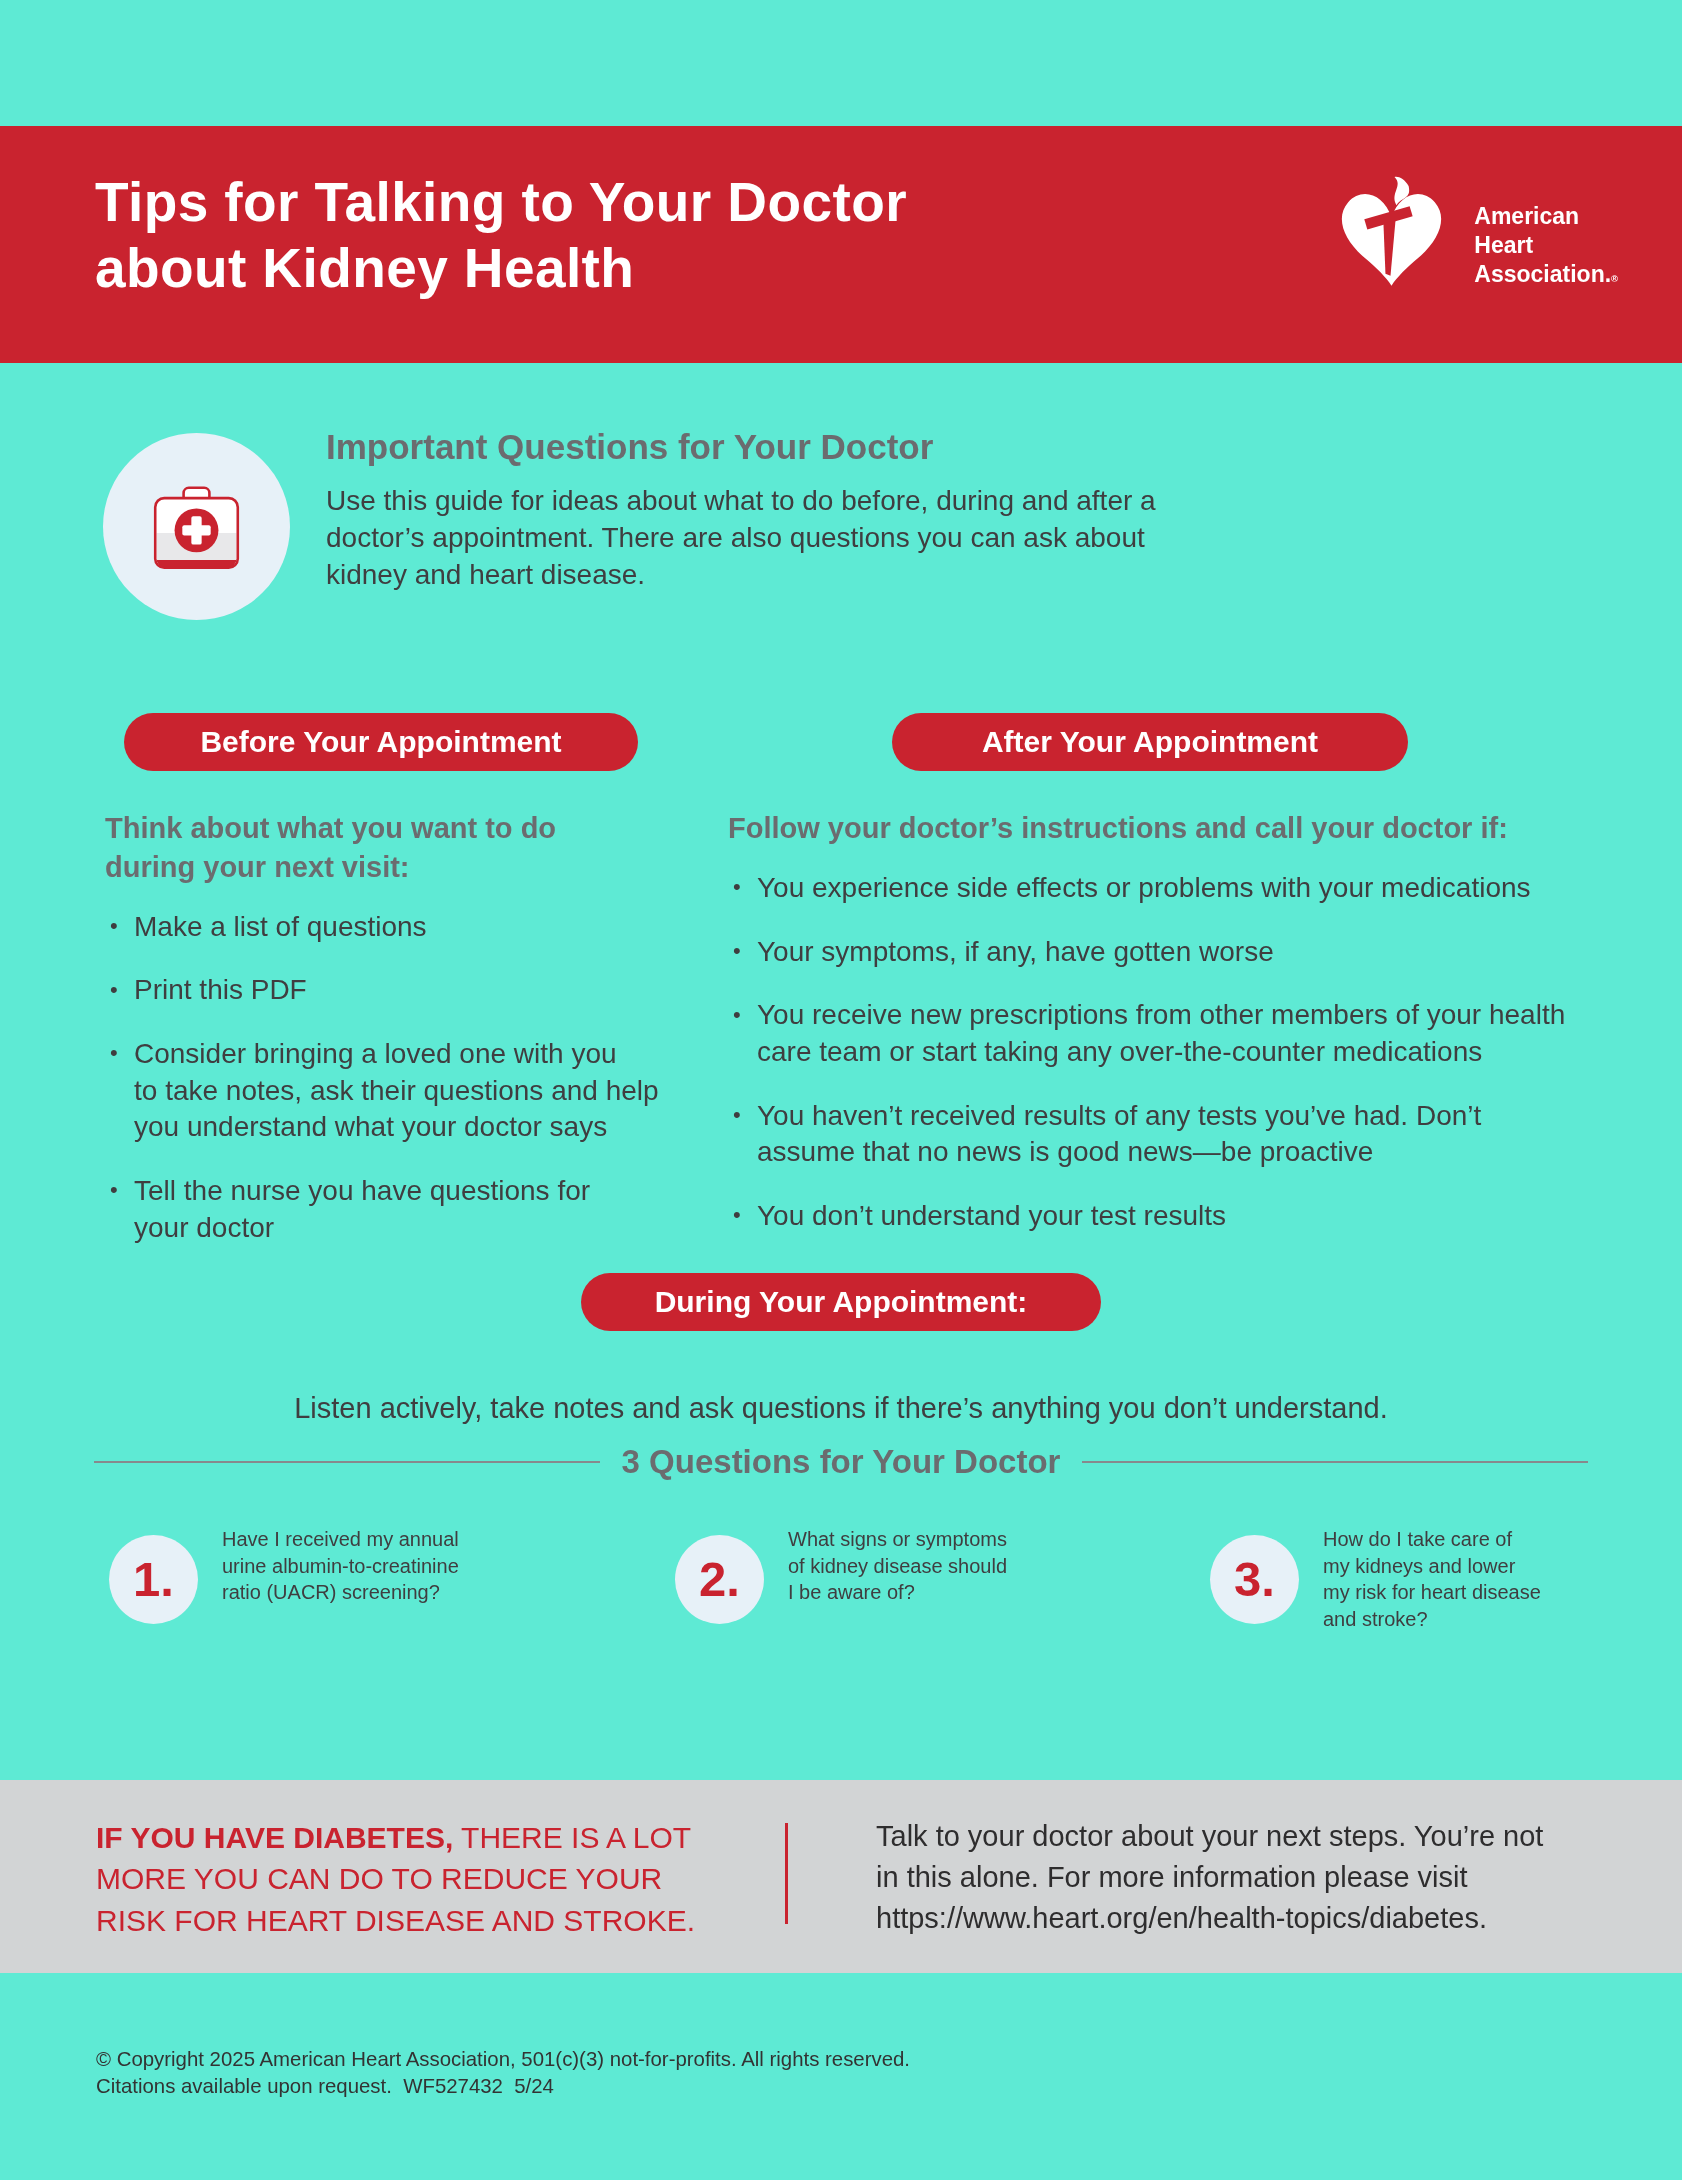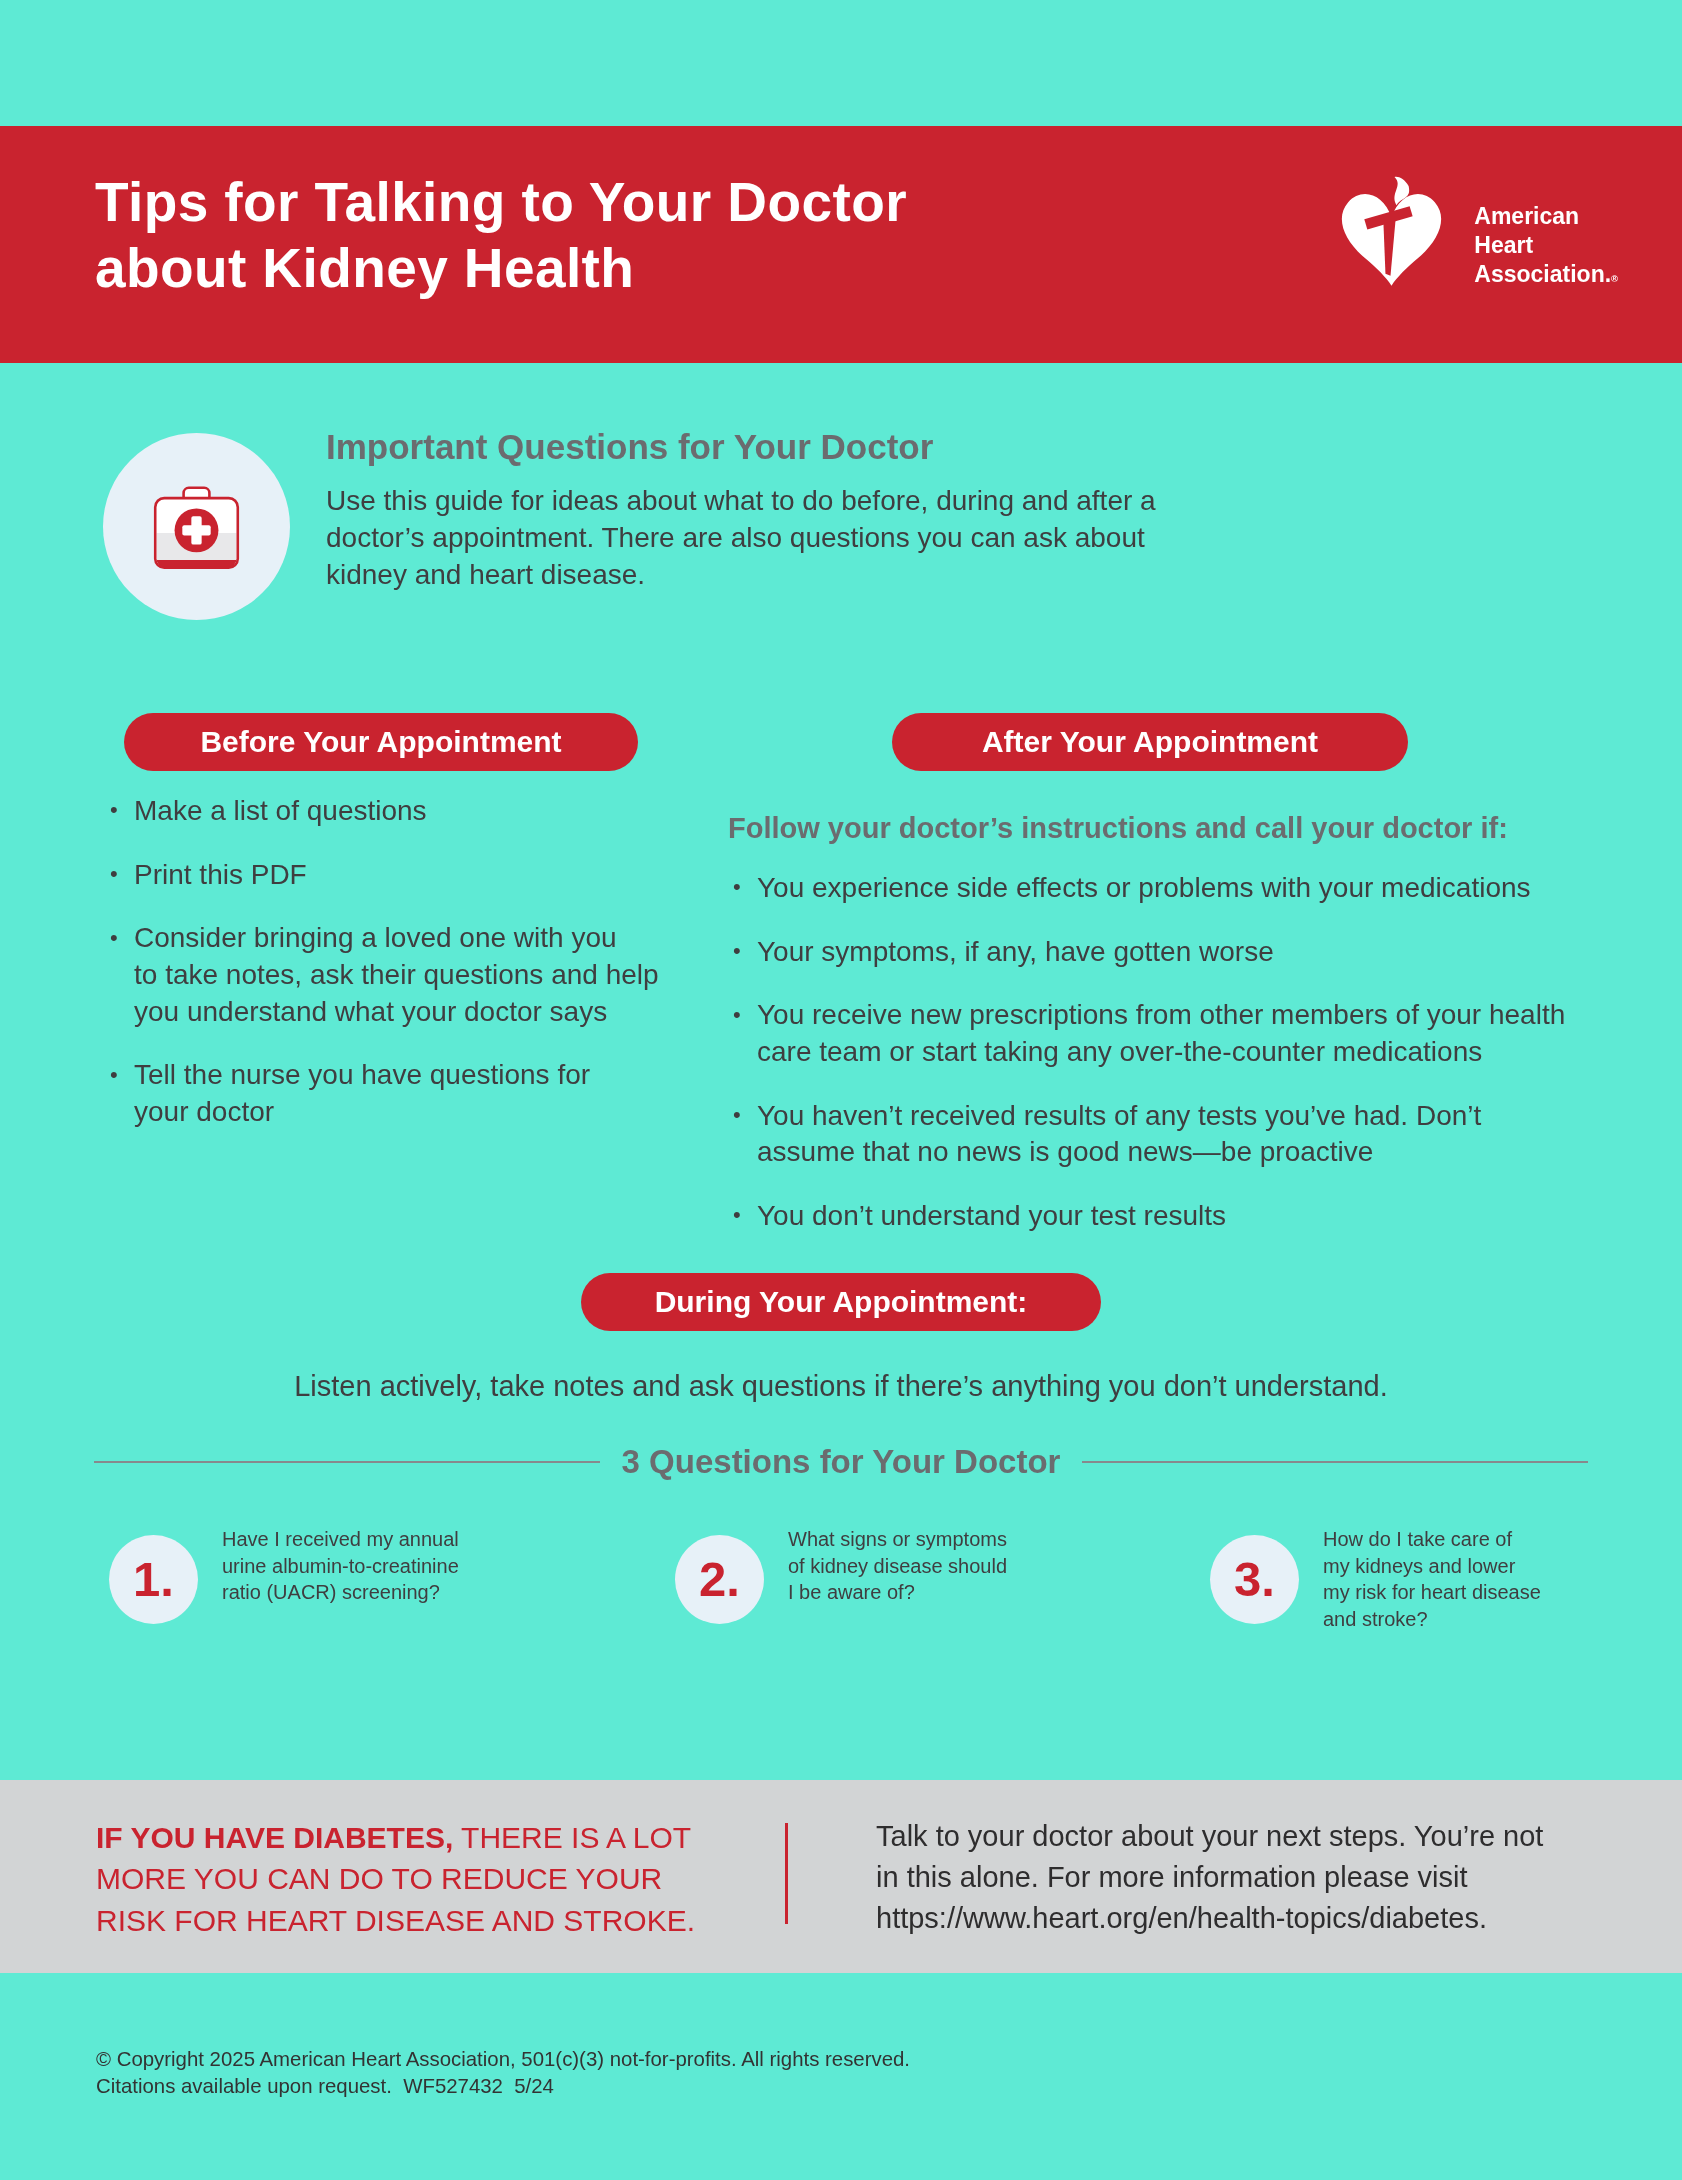--- a/index.html
+++ b/index.html
@@ -44,21 +44,21 @@
   .col-before .pill{width:514px;margin-left:19px;}
   .col-after .pill{width:516px;margin-left:164px;}
   .col-intro{margin:38px 0 0 0;font-size:29px;font-weight:bold;color:var(--heading-gray);line-height:1.34;white-space:pre-line;}
   .col ul{list-style:none;margin:22px 0 0 0;padding:0;}
   .col li{display:flex;margin-bottom:27px;font-size:28px;line-height:1.31;}
   .dot{flex:0 0 29px;padding-left:5.1px;font-size:22px;padding-top:3.4px;color:var(--body-text);}
   .li-text{white-space:pre-line;}
   
   .during{position:absolute;top:1273px;left:0;width:100%;text-align:center;}
   .during .pill{width:520px;margin:0 auto;}
-  .during p{margin:39px 0 0 0;font-size:29px;color:var(--body-text);}
+  .during p{margin:61px 0 0 0;font-size:29px;color:var(--body-text);}
   
   .q-row{position:absolute;top:1443px;left:94px;right:94px;display:flex;align-items:center;}
   .q-row .line{flex:1;height:2.6px;background:#87898C;}
   .q-row h2{margin:0 22px;font-size:33px;font-weight:bold;color:var(--heading-gray);white-space:nowrap;}
   .q-item{position:absolute;top:1526px;display:flex;align-items:flex-start;}
   .q-item.q1{left:109px;}
   .q-item.q2{left:675px;}
   .q-item.q3{left:1210px;}
   .q-num{
     flex:0 0 89px;width:89px;height:89px;border-radius:50%;background:var(--light-blue);
@@ -112,20 +112,22 @@
       <rect x="39" y="49" width="22" height="8" rx="1.5" fill="#ffffff"></rect>
     </svg>
   </div>
   <h2 class="intro-heading">Important Questions for Your Doctor</h2>
   <p class="intro-body">Use this guide for ideas about what to do before, during and after a
 doctor’s appointment. There are also questions you can ask about
 kidney and heart disease.</p>
 
   <section class="col col-before">
     <div class="pill">Before Your Appointment</div>
+    <p class="col-intro">Think about what you want to do
+during your next visit:</p>
     <ul>
       <li>
           <span class="dot">•</span>
           <span class="li-text">Make a list of questions</span>
         </li>
       <li>
           <span class="dot">•</span>
           <span class="li-text">Print this PDF</span>
         </li>
       <li>

